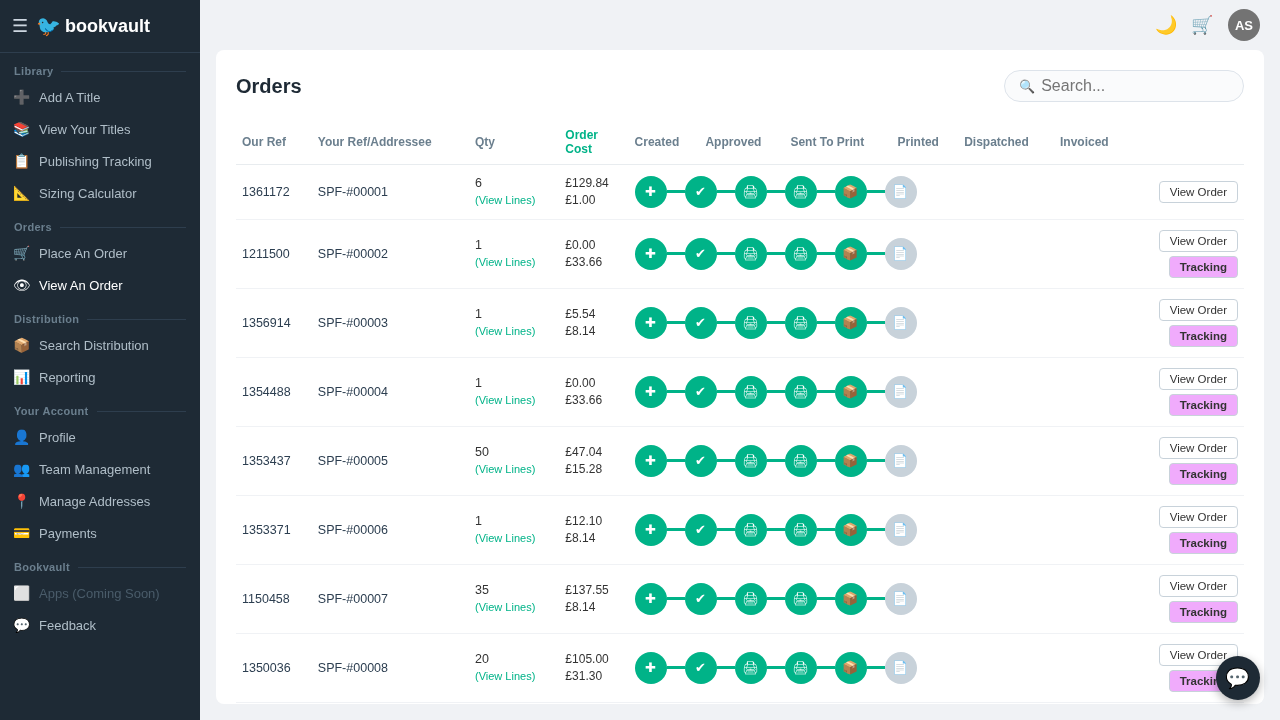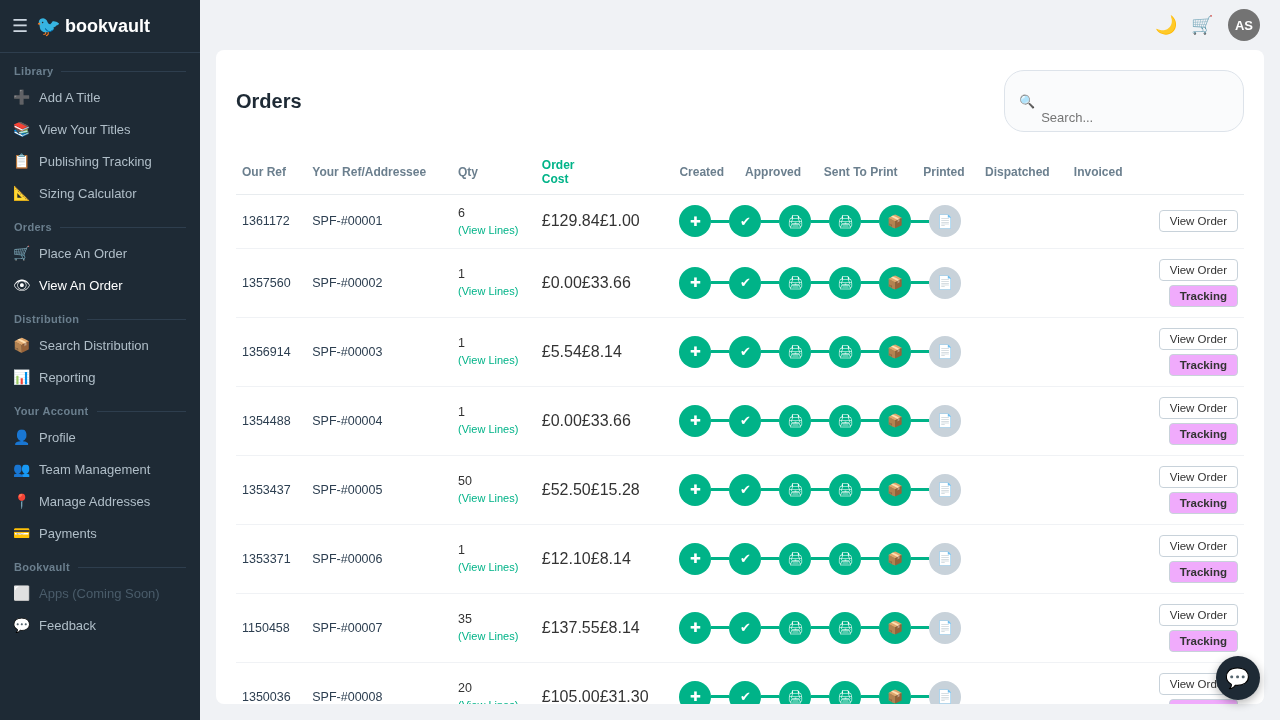--- a/index.html
+++ b/index.html
@@ -115,21 +115,21 @@
       align-items: center;
       border: 1px solid #dde3ea;
       border-radius: 20px;
       padding: 6px 14px;
       gap: 6px;
       width: 240px;
       background: #fafbfc;
     }
     .search-box input {
       border: none; background: transparent; outline: none;
-      font-size: 13px; color: #0f172a; width: 100%; margin-top: 33px;
+      font-size: 16px; color: #0f172a; width: 100%;
     }
     .search-icon-svg { color: #999; font-size: 13px; }
 
     
     .orders-table { flex: 1; overflow-y: auto; }
     table { width: 100%; border-collapse: collapse; }
     thead th {
       font-size: 12px;
       color: #6b7f8e;
       font-weight: 600;
@@ -143,21 +143,21 @@
       z-index: 2;
     }
     .th-order-cost { color: #00b388 !important; }
     tbody tr { border-bottom: 1px solid #f0f2f5; }
     tbody td { padding: 10px 6px; font-size: 12.5px; color: #333; vertical-align: middle; }
 
     .our-ref { font-weight: 500; color: #2c3e50; }
     .your-ref { color: #2c3e50; }
     .qty-lines { display: flex; flex-direction: column; line-height: 1.4; }
     .view-lines { font-size: 11px; color: #00b388; cursor: pointer; }
-    .cost-lines { display: flex; line-height: 1.4; font-size: 16px; }
+    .cost-lines { display: flex; flex-direction: column; line-height: 1.4; font-size: 12px; }
 
     
     .pipeline {
       display: flex;
       align-items: center;
       gap: 0;
     }
     .pipe-step {
       width: 32px; height: 32px;
       border-radius: 50%;
@@ -352,21 +352,21 @@
                   <div class="pipe-step grey" style="font-size:13px;">📄</div>
                 </div>
               </td>
     <td>
                 <div class="action-btns">
     <button class="btn-view-order">View Order</button>
                 </div>
               </td>
   </tr>
             <tr>
-    <td class="our-ref">1357560</td>
+    <td class="our-ref">1211500</td>
     <td class="your-ref">SPF-#00002</td>
     <td>
       <div class="qty-lines">
         <span>1</span>
         <span class="view-lines">(View Lines)</span>
       </div>
     </td>
     <td>
       <div class="cost-lines">
         <span>£0.00</span>
@@ -473,21 +473,21 @@
     <td class="our-ref">1353437</td>
     <td class="your-ref">SPF-#00005</td>
     <td>
       <div class="qty-lines">
         <span>50</span>
         <span class="view-lines">(View Lines)</span>
       </div>
     </td>
     <td>
       <div class="cost-lines">
-        <span>£52.50</span>
+        <span>£47.04</span>
         <span>£15.28</span>
       </div>
     </td>
     <td colspan="6">
                 <div class="pipeline">
                   <div class="pipe-step green" style="font-size:13px;">✚</div>
                   <div class="pipe-line "></div>
                   <div class="pipe-step green" style="font-size:13px;">✔</div>
                   <div class="pipe-line "></div>
                   <div class="pipe-step green" style="font-size:13px;">🖨</div>

